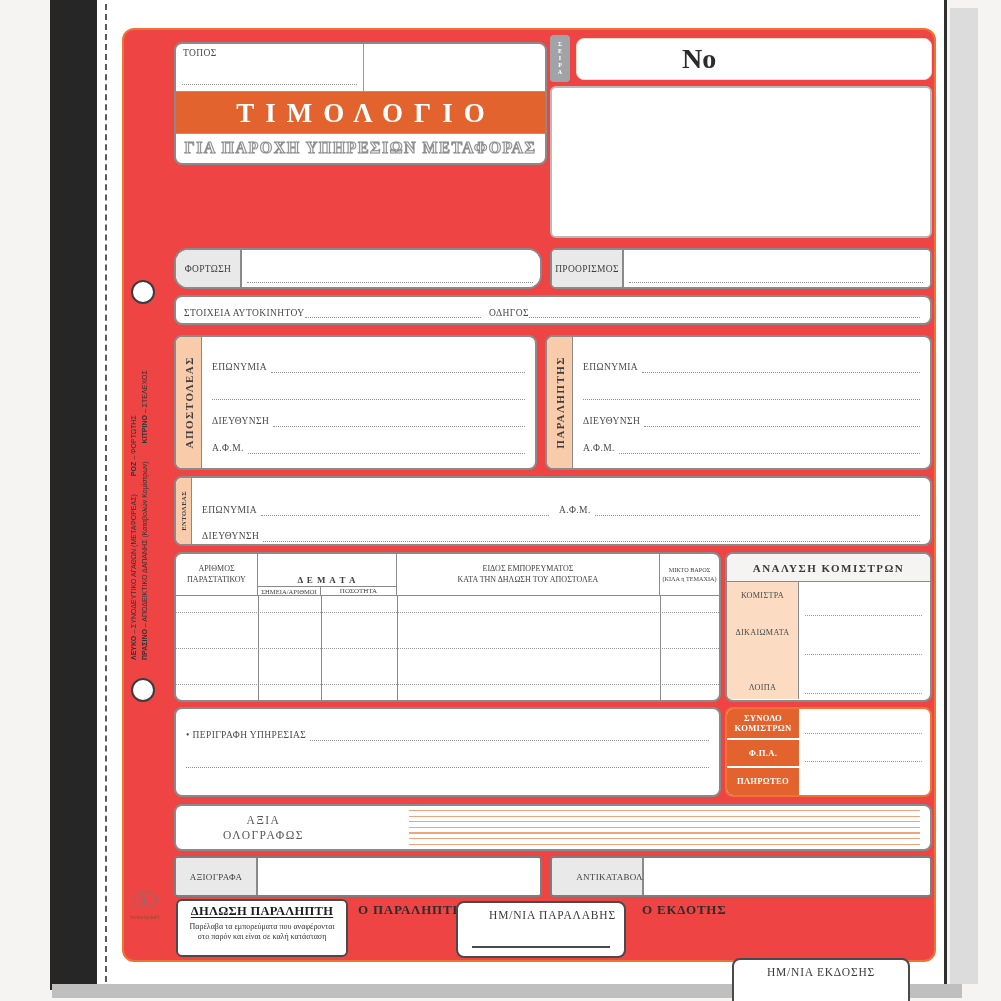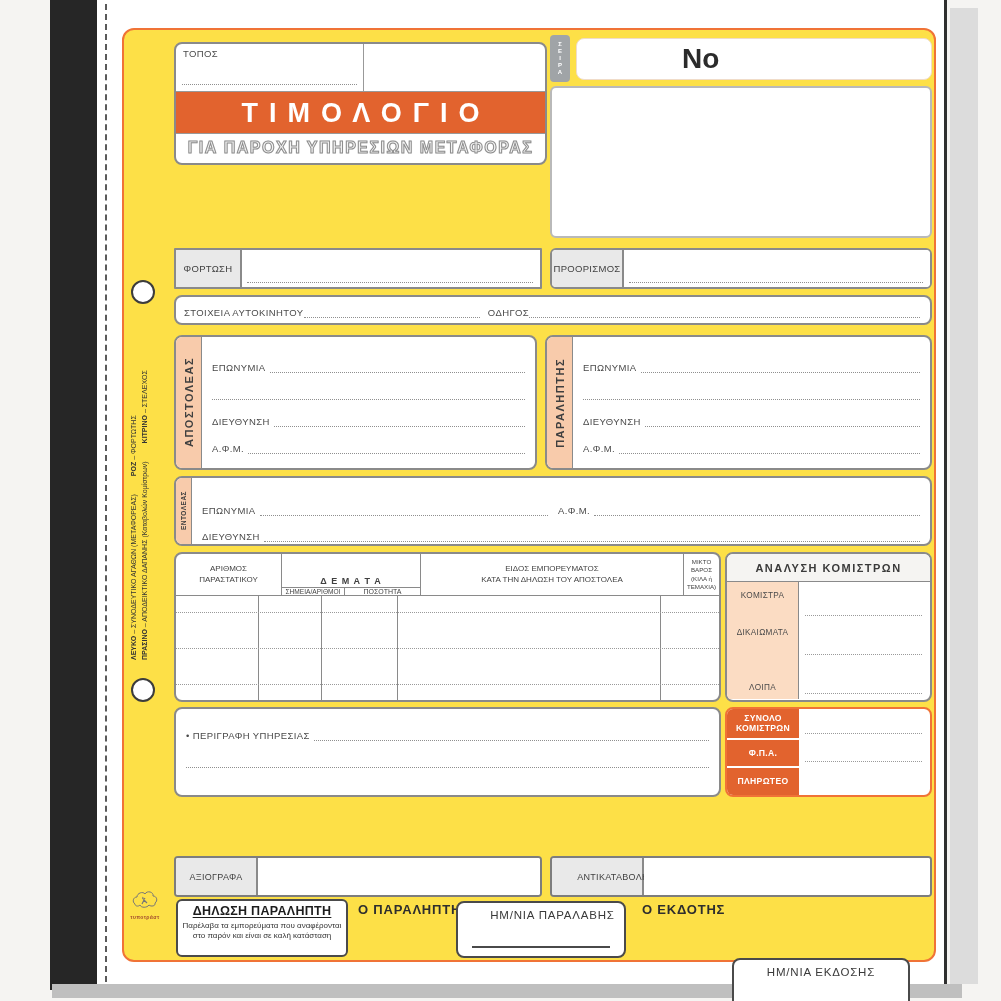--- a/index.html
+++ b/index.html
@@ -7,21 +7,21 @@
   .scene { position:relative; width:1001px; height:1001px; overflow:hidden; background:#f5f4f2; }
 
   
   .spine { position:absolute; left:50px; top:0; width:55px; height:990px; background:#262626; }
   .sheet { position:absolute; left:97px; top:0; width:850px; height:985px; background:#ffffff; border-right:3px solid #2f2f2f; }
   .shadow-right { position:absolute; left:950px; top:8px; width:28px; height:976px; background:#dcdcdc; }
   .shadow-bottom { position:absolute; left:52px; top:984px; width:910px; height:14px; background:#bfbfbf; }
   .perforation { position:absolute; left:105px; top:4px; height:978px; width:0; border-left:2px dashed #5a5a5a; }
 
   
-  .form { position:absolute; left:122px; top:28px; width:814px; height:934px; background:#fde047; border:2px solid #f07336; border-radius:12px; }
+  .form { position:absolute; left:122px; top:28px; width:814px; height:934px; background:#ef4444; border:2px solid #f07336; border-radius:12px;font-family:Liberation Serif, serif; }
   .abs { position:absolute; }
 
   .gbox { background:#fff; border:2px solid #8a8a8a; border-radius:8px; }
   .lbl { color:#4a4a4a; font-size:9.5px; letter-spacing:.4px; white-space:nowrap; }
   .pre { white-space:pre-line; }
 
   
   .frow { display:flex; align-items:flex-end; }
   .frow .lbl { padding:0 4px 1px 0; line-height:1;text-align:center; }
   .dfill { flex:1; border-bottom:1.2px dotted #8f8f8f; height:8px; }
@@ -61,21 +61,21 @@
   .principal .strip { width:16px; }
   .principal .strip span { font-size:6.5px; letter-spacing:.5px; }
   .principal .pc .frow { height:32px; }
   .principal .pc .frow + .frow { height:26px; }
 
   
   .gt { left:50px; top:522px; width:547px; height:150px; overflow:hidden; padding:0; }
   .gt-head { display:flex; height:42px; border-bottom:1.5px solid #8a8a8a; }
   .gt-cell { border-right:1.5px solid #8a8a8a; display:flex; align-items:center; justify-content:center; text-align:center; color:#3f3f3f; }
   .gt-cell:last-child { border-right:none; }
-  .c-doc { width:106px; font-size:8px; line-height:1.3;text-align:center; }
+  .c-doc { width:82px; font-size:8px; line-height:1.3;text-align:center; }
   .c-group { width:139px; display:flex; flex-direction:column; border-right:1.5px solid #8a8a8a; }
   .c-group .gtop { height:15px; font-size:9px; font-weight:bold; letter-spacing:1px; display:flex; align-items:center; justify-content:center; color:#3f3f3f;margin-top:20px; }
   .c-group .gbot { flex:1; display:flex; border-top:1.5px solid #8a8a8a; }
   .c-marks { width:63px; border-right:1.5px solid #8a8a8a; font-size:6.6px; display:flex; align-items:center; justify-content:center; color:#3f3f3f; }
   .c-qty { flex:1; font-size:7px; display:flex; align-items:center; justify-content:center; color:#3f3f3f; }
   .c-goods { width:263px; font-size:8px; line-height:1.35; }
   .c-weight { flex:1; font-size:6.2px; line-height:1.3; }
   .gt-body { position:relative; height:104px; }
   .vline { position:absolute; top:0; bottom:0; width:0; border-left:1.5px solid #8a8a8a; }
   .hdot { position:absolute; left:0; right:0; height:0; border-top:1.2px dotted #9a9a9a; }
@@ -159,21 +159,21 @@
       <div class="banner">ΤΙΜΟΛΟΓΙΟ</div>
       <div class="subtitle">ΓΙΑ ΠΑΡΟΧΗ ΥΠΗΡΕΣΙΩΝ ΜΕΤΑΦΟΡΑΣ</div>
     </div>
 
     <div class="abs series-tab">ΣΕΙΡΑ</div>
     <div class="abs no-box">
       <span>No</span>
     </div>
     <div class="abs stamp-box"></div>
 
-    <div class="abs gbox lfbox" style="left:50px; top:218px; width:368px; height:41px; border-radius:1px;">
+    <div class="abs gbox lfbox" style="left:50px; top:218px; width:368px; height:41px; border-radius:14px;">
       <div class="tag" style="width:66px;">ΦΟΡΤΩΣΗ</div>
       <div class="field">
           <div class="dots"></div>
         </div>
     </div>
     <div class="abs gbox lfbox" style="left:426px; top:218px; width:382px; height:41px; border-radius:6px;">
       <div class="tag" style="width:72px;">ΠΡΟΟΡΙΣΜΟΣ</div>
       <div class="field">
           <div class="dots"></div>
         </div>
@@ -320,20 +320,26 @@
         <div class="tval">
             <div class="dots"></div>
           </div>
       </div>
       <div class="tot-row">
         <div class="ttag">ΠΛΗΡΩΤΕΟ</div>
         <div class="tval"></div>
       </div>
     </div>
 
+    <div class="abs gbox words">
+      <div class="wlabel pre">ΑΞΙΑ
+ΟΛΟΓΡΑΦΩΣ</div>
+      <div class="spacer"></div>
+      <div class="stripes"></div>
+    </div>
 
     <div class="abs gbox lfbox pay" style="left:50px; top:826px; width:368px; height:41px; border-radius:4px; border-color:#7d7d7d;">
       <div class="tag" style="width:82px;">ΑΞΙΟΓΡΑΦΑ</div>
       <div class="field"></div>
     </div>
     <div class="abs gbox lfbox pay" style="left:426px; top:826px; width:382px; height:41px; border-radius:4px; border-color:#7d7d7d;">
       <div class="tag" style="width:92px;padding-left:32px;">ΑΝΤΙΚΑΤΑΒΟΛΗ</div>
       <div class="field"></div>
     </div>
 

